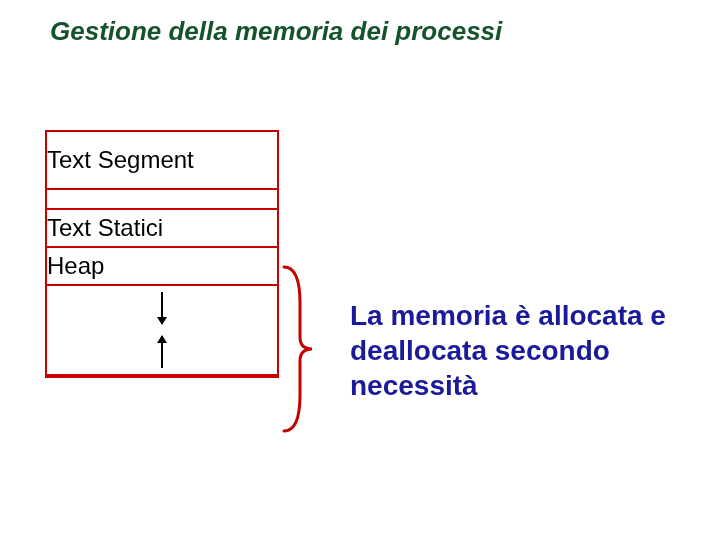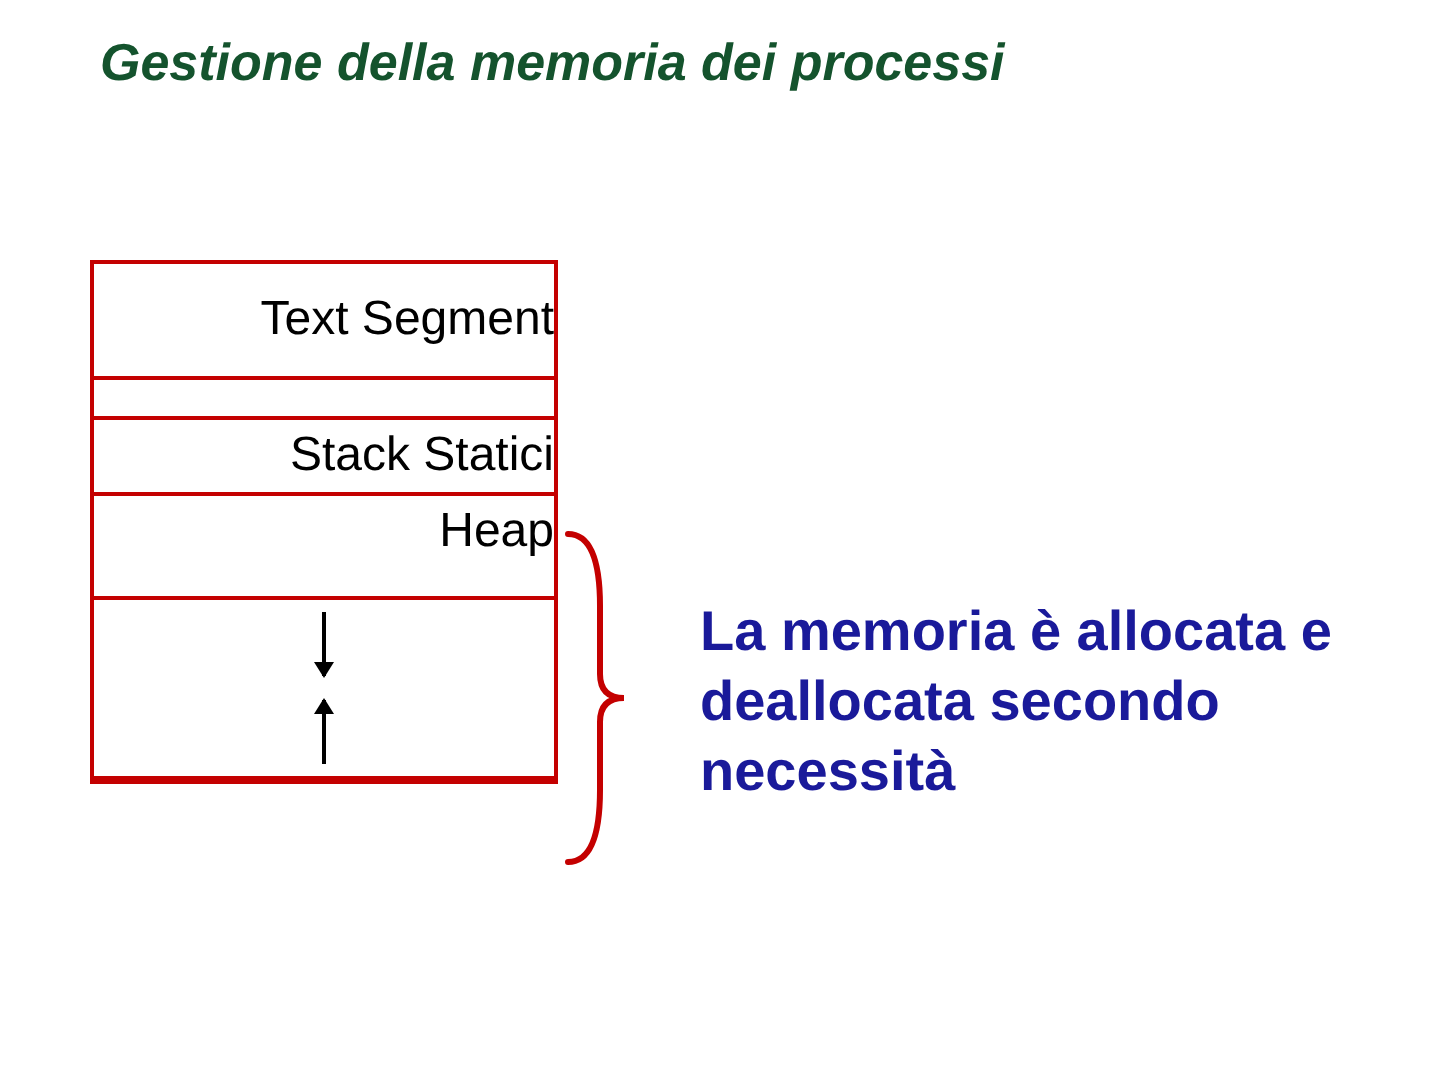--- a/index.html
+++ b/index.html
@@ -23,30 +23,30 @@
   }
   .diagram {
     position: absolute;
     top: 130px;
     left: 45px;
     width: 230px;
     border: 2px solid #c40000;
   }
   .seg {
     border-bottom: 2px solid #c40000;
-    text-align: right;
+    text-align: left;
     font-size: 24px;
     color: #000;
     box-sizing: border-box;
   }
   .seg.last { border-bottom: none; }
   .text-seg   { height: 58px; line-height: 56px; }
   .spacer1    { height: 20px; }
   .dati-seg   { height: 38px; line-height: 36px; }
-  .heap-seg   { height: 52px; line-height: 36px; }
+  .heap-seg   { height: 38px; line-height: 36px; }
   .gap-seg    { height: 90px; position: relative; }
   .stack-seg  { height: 56px; line-height: 54px; }
 
   .arrow-down {
     position: absolute;
     left: 50%;
     top: 6px;
     width: 2px;
     height: 32px;
     background: #000;
@@ -104,21 +104,21 @@
   }
 </style>
 </head>
 <body>
 
 <div class="title">Gestione della memoria dei processi</div>
 
 <div class="diagram">
   <div class="seg text-seg">Text Segment</div>
   <div class="seg spacer1"></div>
-  <div class="seg dati-seg">Stack Statici</div>
+  <div class="seg dati-seg">Text Statici</div>
   <div class="seg heap-seg">Heap</div>
   <div class="seg gap-seg">
     <div class="arrow-down"></div>
     <div class="arrow-up"></div>
   </div>
 </div>
 
 <svg class="brace-svg" viewBox="0 0 40 172">
   <path d="M 8 4
            Q 24 4 24 40

